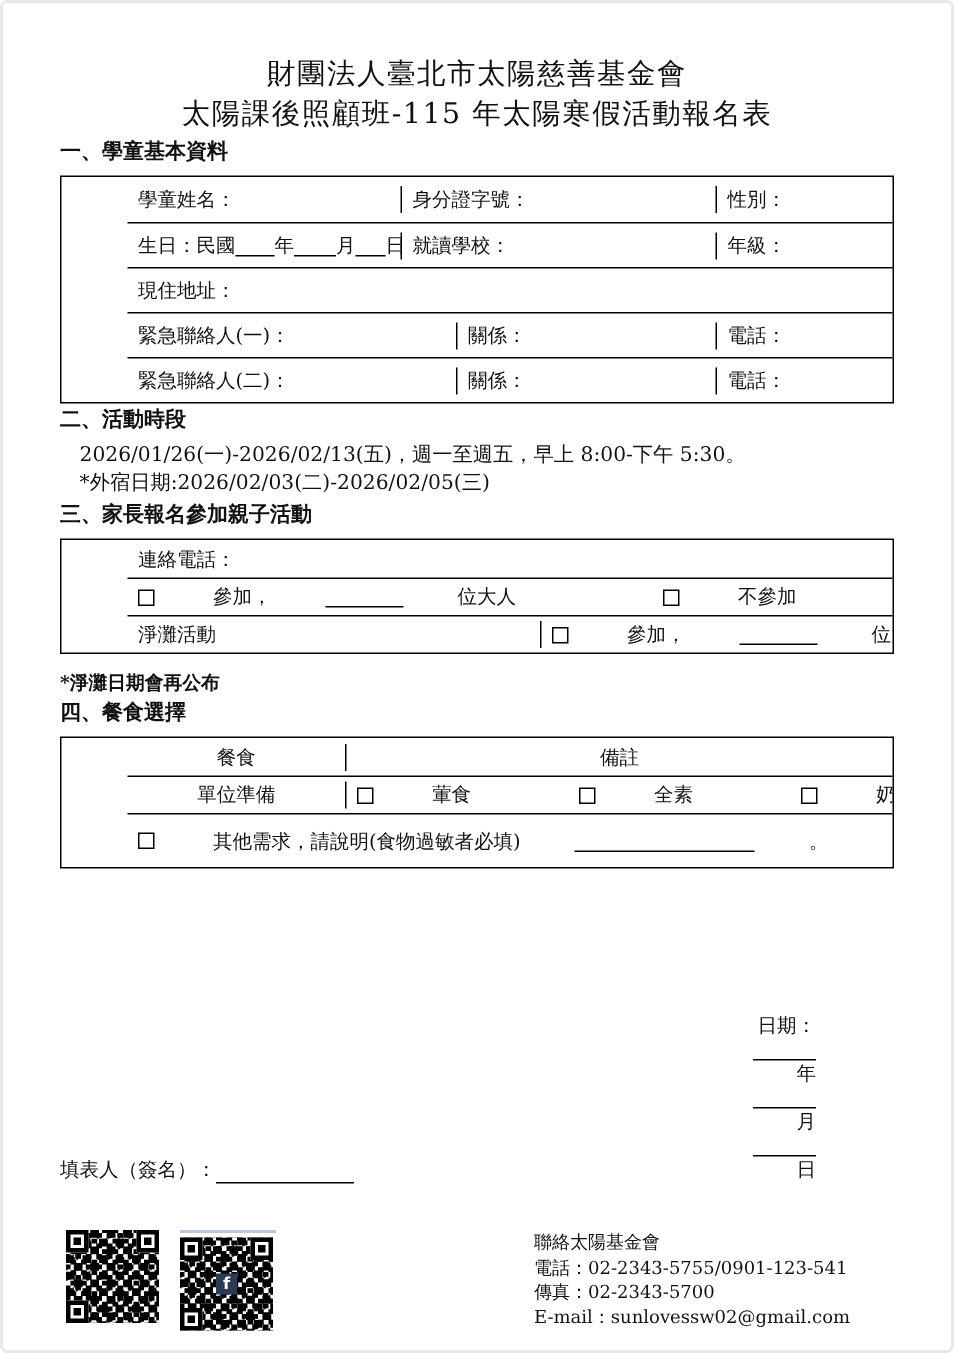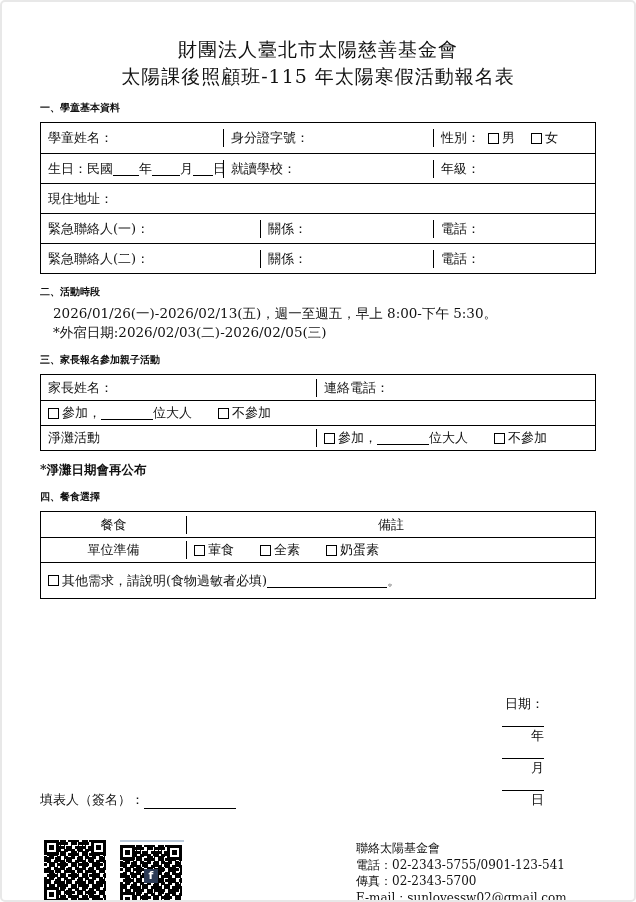--- a/index.html
+++ b/index.html
@@ -25,44 +25,45 @@
   .doc-title {
     text-align: center;
     font-weight: normal;
     font-size: 19px;
     line-height: 27px;
     letter-spacing: 1px;
   }
   .doc-title.first { margin-top: 34px; }
   .sec-head {
     font-weight: bold;
-    font-size: 10px;
-    margin-top: 11px;
+    font-size: 14px;
+    margin-top: 2px;
   }
   .tbl {
     border: 1.5px solid #000;
     margin-top: 7px;
     width: 100%;
+    padding-left: 44px;
   }
   .tr { display: flex; border-top: 1.5px solid #000; align-items: center; }
   .tr:first-child { border-top: none; }
   .td {
     border-left: 1.5px solid #000;
     padding: 0 7px;
     font-size: 13px;
     display: flex;
     align-items: center;
     overflow: hidden;
     white-space: nowrap;
   }
   .td:first-child { border-left: none; }
   .h31 { height: 30px; }
   .h25 { height: 25px; }
   .h36 { height: 36px; }
-  .grow { flex: 1; }
+  .grow { flex: 1; gap: 36px; }
   .w182 { width: 182px; }
   .w210 { width: 210px; }
   .w219 { width: 219px; }
   .w173 { width: 173px; }
   .w275 { width: 275px; }
   .w145 { width: 145px; justify-content: center; }
   .center { justify-content: center; }
   .cb {
     display: inline-block;
     width: 11px; height: 11px;
@@ -225,23 +226,20 @@
     </div>
 
     <div class="sec-head">二、活動時段</div>
     <div class="indent-text first">2026/01/26(一)-2026/02/13(五)，週一至週五，早上 8:00-下午 5:30。</div>
     <div class="indent-text">*外宿日期:2026/02/03(二)-2026/02/05(三)</div>
 
     <div class="sec-head">三、家長報名參加親子活動</div>
 
     <div class="tbl">
       <div class="tr h25">
-        <div class="td w275">
-            <span>家長姓名：</span>
-          </div>
         <div class="td grow">
             <span>連絡電話：</span>
           </div>
       </div>
       <div class="tr h25">
         <div class="td grow">
           <span class="cb"></span>
             <span>參加，</span>
             <span class="ul" style="width:52px"></span>
             <span>位大人</span>

